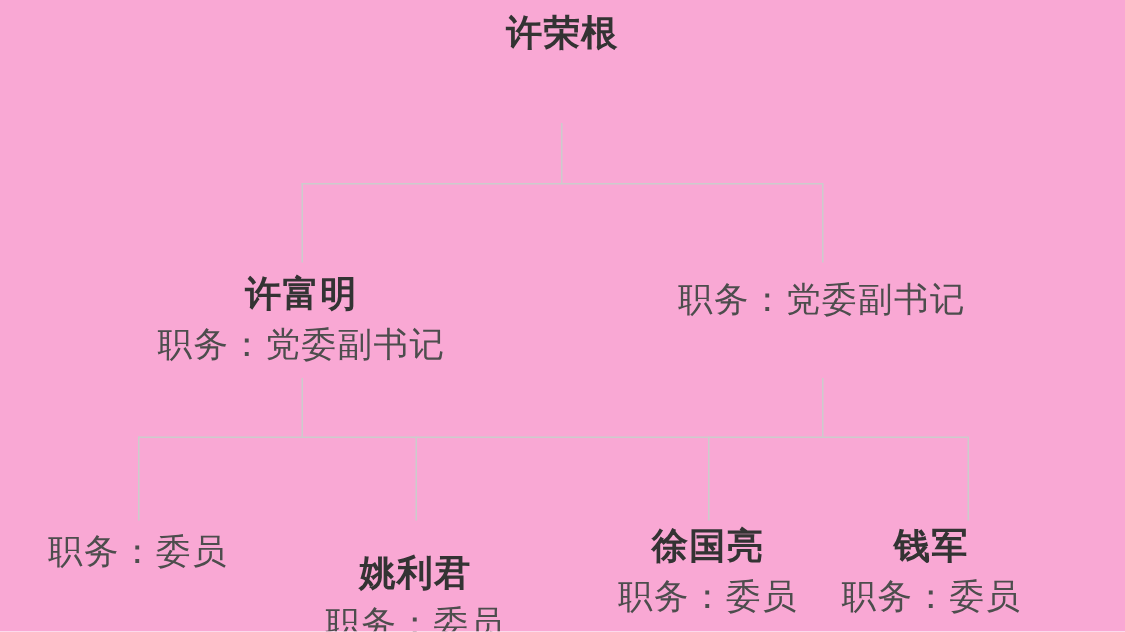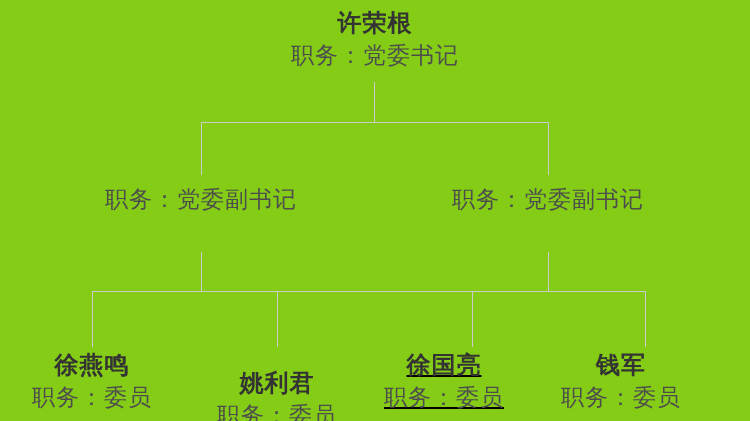--- a/index.html
+++ b/index.html
@@ -6,21 +6,21 @@
   html, body {
     margin: 0;
     padding: 0;
     background: #ffffff;
     font-family: "Liberation Sans", "DejaVu Sans", sans-serif;
   }
   #canvas {
     position: relative;
     width: 750px;
     height: 421px;
-    background: #84cc16;
+    background: #f9a8d4;
     overflow: hidden;
   }
   .org-node {
     position: absolute;
     transform: translateX(-50%);
     text-align: center;
     white-space: nowrap;
     cursor: default;
   }
   .org-node .node-name {
@@ -55,37 +55,36 @@
     <div class="connector v" style="left: 548px; top: 122px; height: 53px;"></div>
     <div class="connector v" style="left: 201px; top: 252px; height: 39px;"></div>
     <div class="connector v" style="left: 548px; top: 252px; height: 39px;"></div>
     <div class="connector h" style="left: 92px; top: 291px; width: 553px;"></div>
     <div class="connector v" style="left: 92px; top: 291px; height: 56px;"></div>
     <div class="connector v" style="left: 277px; top: 291px; height: 56px;"></div>
     <div class="connector v" style="left: 472px; top: 291px; height: 56px;"></div>
     <div class="connector v" style="left: 645px; top: 291px; height: 56px;"></div>
     <div class="org-node" style="left: 375px; top: 8px;">
       <div class="node-name">许荣根</div>
-      <div class="node-title">职务：党委书记</div>
     </div>
     <div class="org-node" style="left: 201px; top: 182px;">
+      <div class="node-name">许富明</div>
       <div class="node-title">职务：党委副书记</div>
     </div>
     <div class="org-node" style="left: 548px; top: 182px;">
       <div class="node-title">职务：党委副书记</div>
     </div>
     <div class="org-node" style="left: 92px; top: 350px;">
-      <div class="node-name">徐燕鸣</div>
       <div class="node-title">职务：委员</div>
     </div>
     <div class="org-node" style="left: 277px; top: 368px;">
       <div class="node-name">姚利君</div>
       <div class="node-title">职务：委员</div>
     </div>
-    <div class="org-node" style="left: 444px; top: 350px; text-decoration: underline;">
+    <div class="org-node" style="left: 472px; top: 350px;">
       <div class="node-name">徐国亮</div>
       <div class="node-title">职务：委员</div>
     </div>
     <div class="org-node" style="left: 621px; top: 350px;">
       <div class="node-name">钱军</div>
       <div class="node-title">职务：委员</div>
     </div>
   </div>
 
 </body></html>

